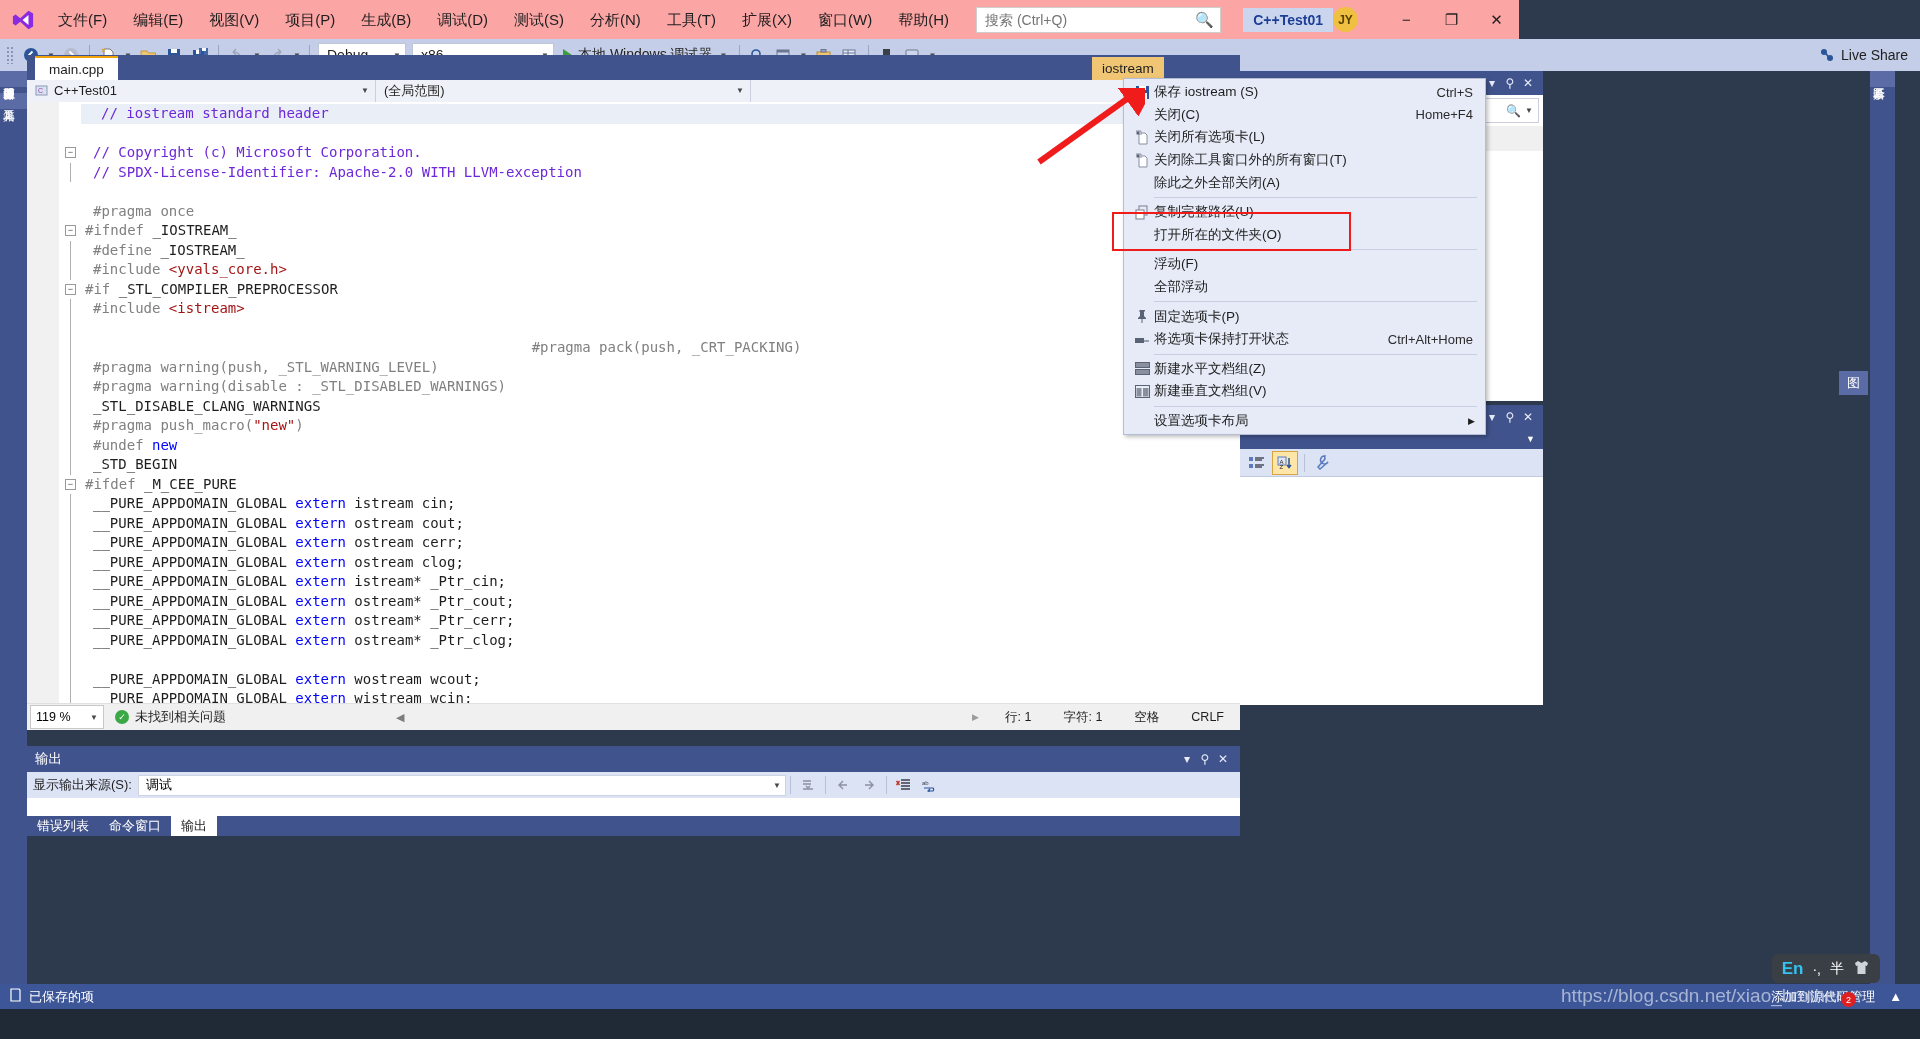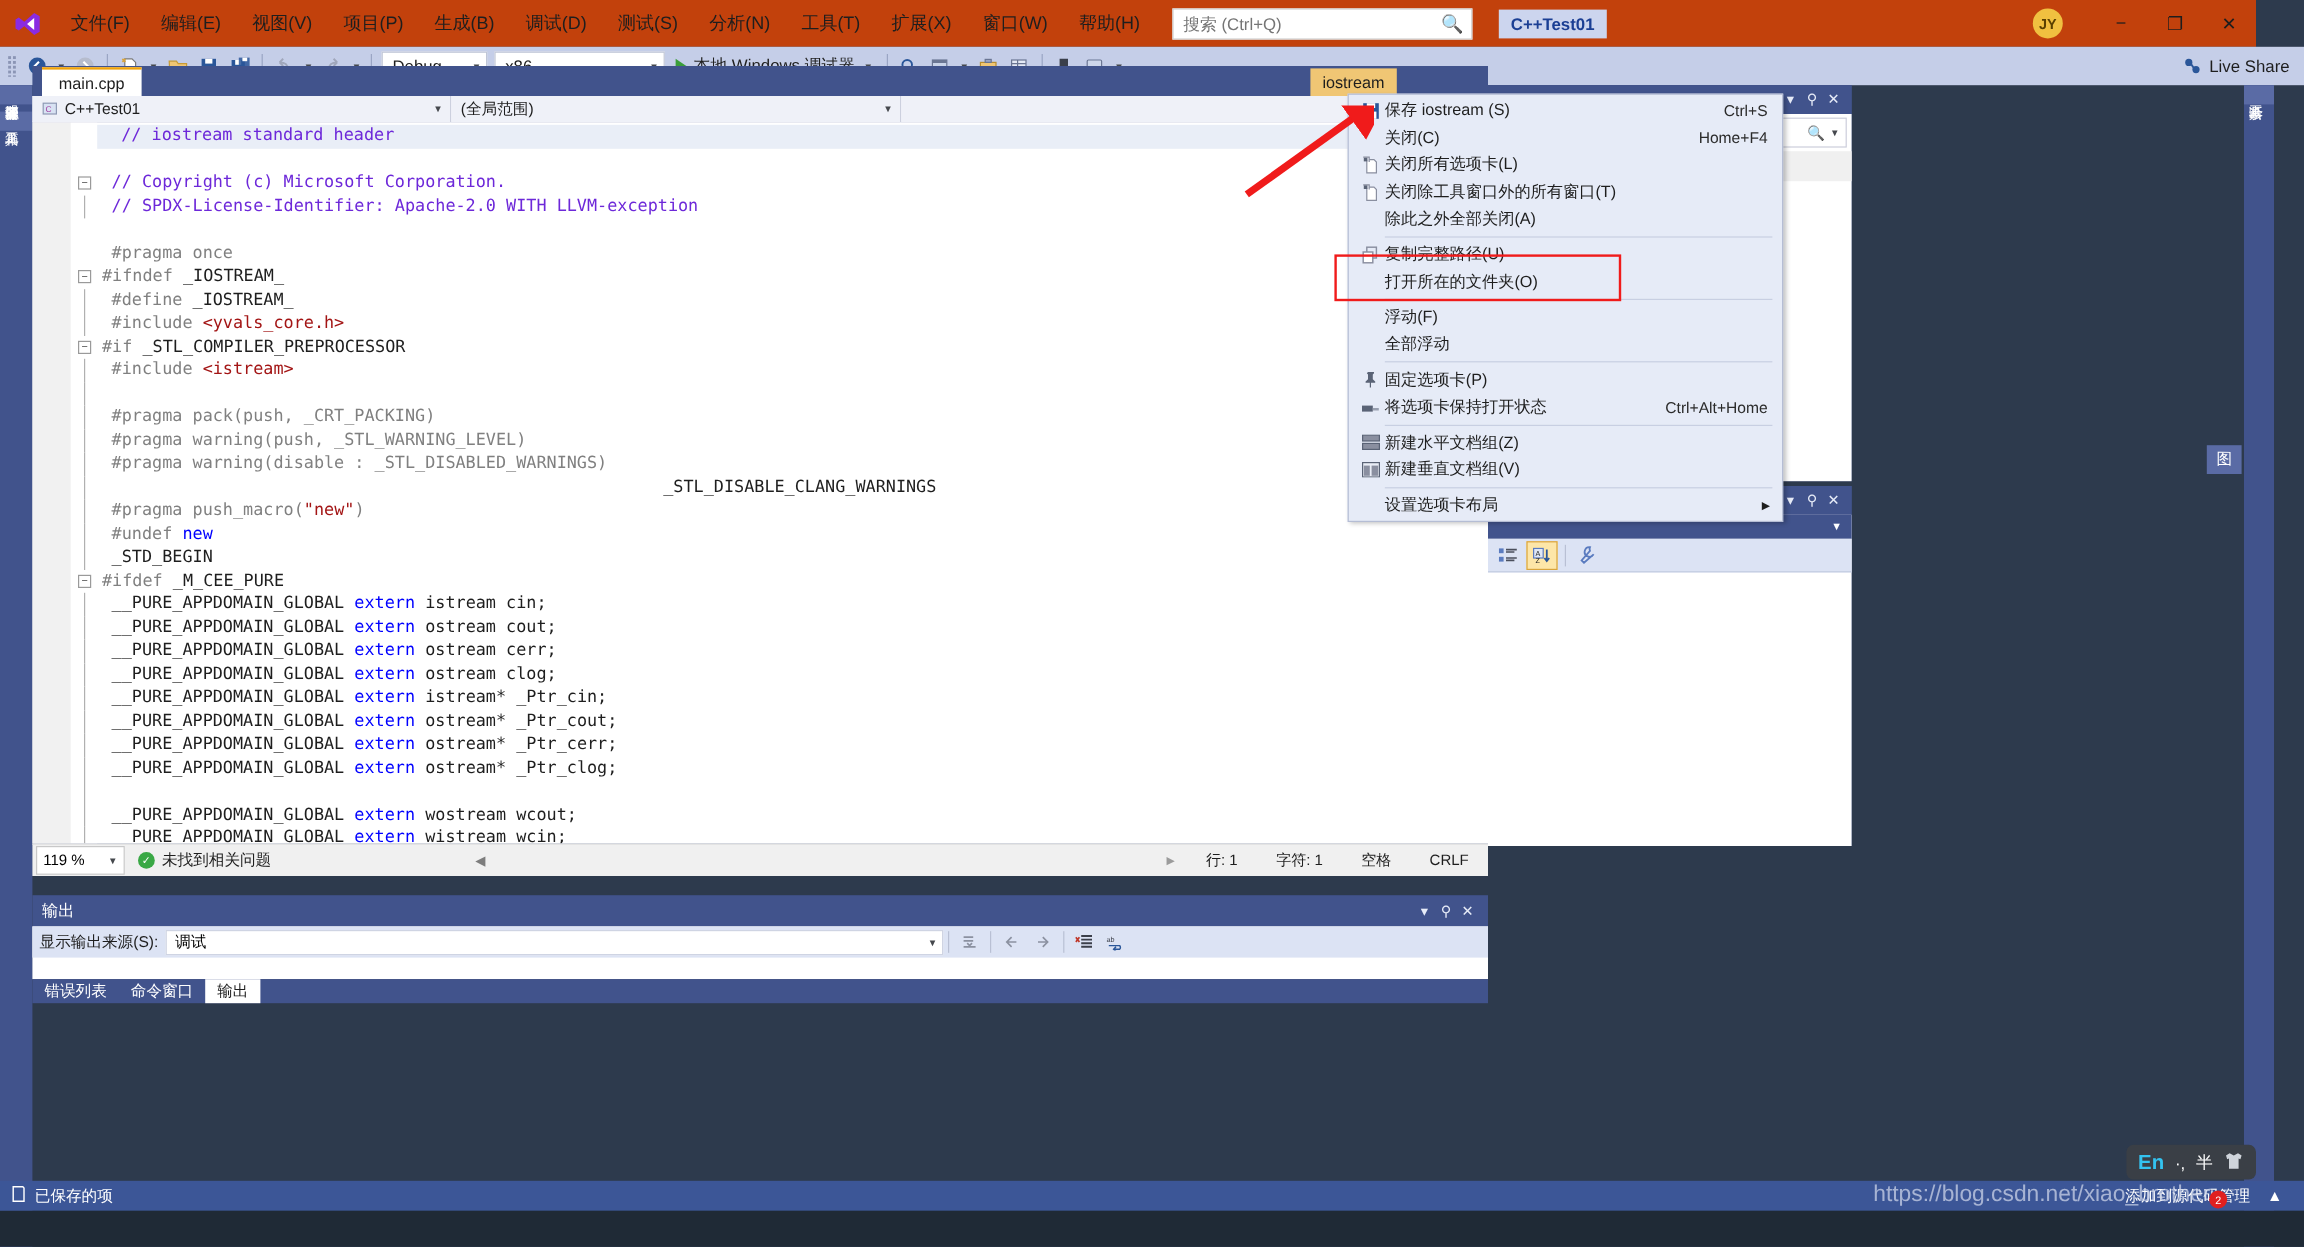--- a/index.html
+++ b/index.html
@@ -8,22 +8,22 @@
     width:1920px; height:1039px;
     font-family: "Liberation Sans", "DejaVu Sans", sans-serif;
     font-size:13px;
     background:#2d3a4d;
     overflow:hidden;
     position:relative;
     user-select:none;
   }
   
   #titlebar{
-    position:absolute; left:0; top:0; width:1880px; height:39px;
-    background:#c2410c; display:flex; align-items:center;
+    position:absolute; left:0; top:0; width:1519px; height:39px;
+    background:#fca5a5; display:flex; align-items:center;
   }
   #vs-logo{ width:46px; height:39px; display:flex; align-items:center; justify-content:center; }
   #vs-logo svg{ display:block; }
   .menu-item{
     padding:0 13px; height:39px; line-height:39px; font-size:15px; color:#1e1e1e;
     white-space:nowrap; cursor:default;
   }
   #search-wrap{
     margin-left:14px; width:250px; height:26px; background:#fff;
     border:1px solid #cfcfcf; display:flex; align-items:center; padding:0 6px;
@@ -496,24 +496,24 @@
         <div class="cline" style="padding-left: 12px;"><span class="cmt">// Copyright (c) Microsoft Corporation.</span></div>
         <div class="cline" style="padding-left: 12px;"><span class="cmt">// SPDX-License-Identifier: Apache-2.0 WITH LLVM-exception</span></div>
         <div class="cline" style="padding-left: 4px;">&nbsp;</div>
         <div class="cline" style="padding-left: 12px;"><span class="pp">#pragma once</span></div>
         <div class="cline" style="padding-left: 4px;"><span class="pp">#ifndef </span><span class="id">_IOSTREAM_</span></div>
         <div class="cline" style="padding-left: 12px;"><span class="pp">#define </span><span class="id">_IOSTREAM_</span></div>
         <div class="cline" style="padding-left: 12px;"><span class="pp">#include </span><span class="str">&lt;yvals_core.h&gt;</span></div>
         <div class="cline" style="padding-left: 4px;"><span class="pp">#if </span><span class="id">_STL_COMPILER_PREPROCESSOR</span></div>
         <div class="cline" style="padding-left: 12px;"><span class="pp">#include </span><span class="str">&lt;istream&gt;</span></div>
         <div class="cline" style="padding-left: 4px;">&nbsp;</div>
-        <div class="cline" style="padding-left: 12px;"><span class="pp">#pragma pack(push, _CRT_PACKING)</span></div>
+        <div class="cline" style="padding-left: 12px; text-align: center;"><span class="pp">#pragma pack(push, _CRT_PACKING)</span></div>
         <div class="cline" style="padding-left: 12px;"><span class="pp">#pragma warning(push, _STL_WARNING_LEVEL)</span></div>
         <div class="cline" style="padding-left: 12px;"><span class="pp">#pragma warning(disable : _STL_DISABLED_WARNINGS)</span></div>
-        <div class="cline" style="padding-left: 12px; text-align: center;"><span class="id">_STL_DISABLE_CLANG_WARNINGS</span></div>
+        <div class="cline" style="padding-left: 12px;"><span class="id">_STL_DISABLE_CLANG_WARNINGS</span></div>
         <div class="cline" style="padding-left: 12px;"><span class="pp">#pragma push_macro(</span><span class="str">"new"</span><span class="pp">)</span></div>
         <div class="cline" style="padding-left: 12px;"><span class="pp">#undef </span><span class="kw">new</span></div>
         <div class="cline" style="padding-left: 12px;"><span class="id">_STD_BEGIN</span></div>
         <div class="cline" style="padding-left: 4px;"><span class="pp">#ifdef </span><span class="id">_M_CEE_PURE</span></div>
         <div class="cline" style="padding-left: 12px;"><span class="id">__PURE_APPDOMAIN_GLOBAL </span><span class="kw">extern </span><span class="id">istream cin;</span></div>
         <div class="cline" style="padding-left: 12px;"><span class="id">__PURE_APPDOMAIN_GLOBAL </span><span class="kw">extern </span><span class="id">ostream cout;</span></div>
         <div class="cline" style="padding-left: 12px;"><span class="id">__PURE_APPDOMAIN_GLOBAL </span><span class="kw">extern </span><span class="id">ostream cerr;</span></div>
         <div class="cline" style="padding-left: 12px;"><span class="id">__PURE_APPDOMAIN_GLOBAL </span><span class="kw">extern </span><span class="id">ostream clog;</span></div>
         <div class="cline" style="padding-left: 12px;"><span class="id">__PURE_APPDOMAIN_GLOBAL </span><span class="kw">extern </span><span class="id">istream* _Ptr_cin;</span></div>
         <div class="cline" style="padding-left: 12px;"><span class="id">__PURE_APPDOMAIN_GLOBAL </span><span class="kw">extern </span><span class="id">ostream* _Ptr_cout;</span></div>

